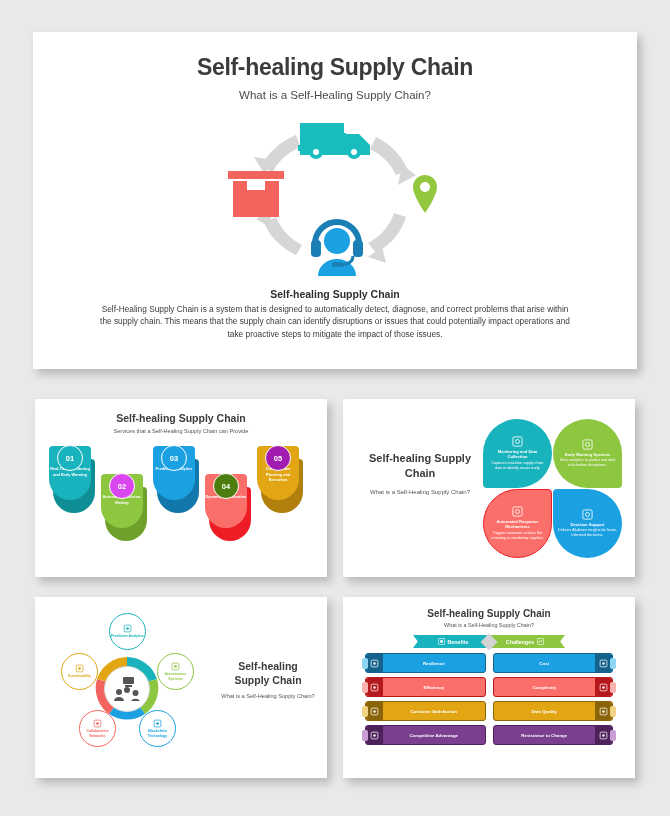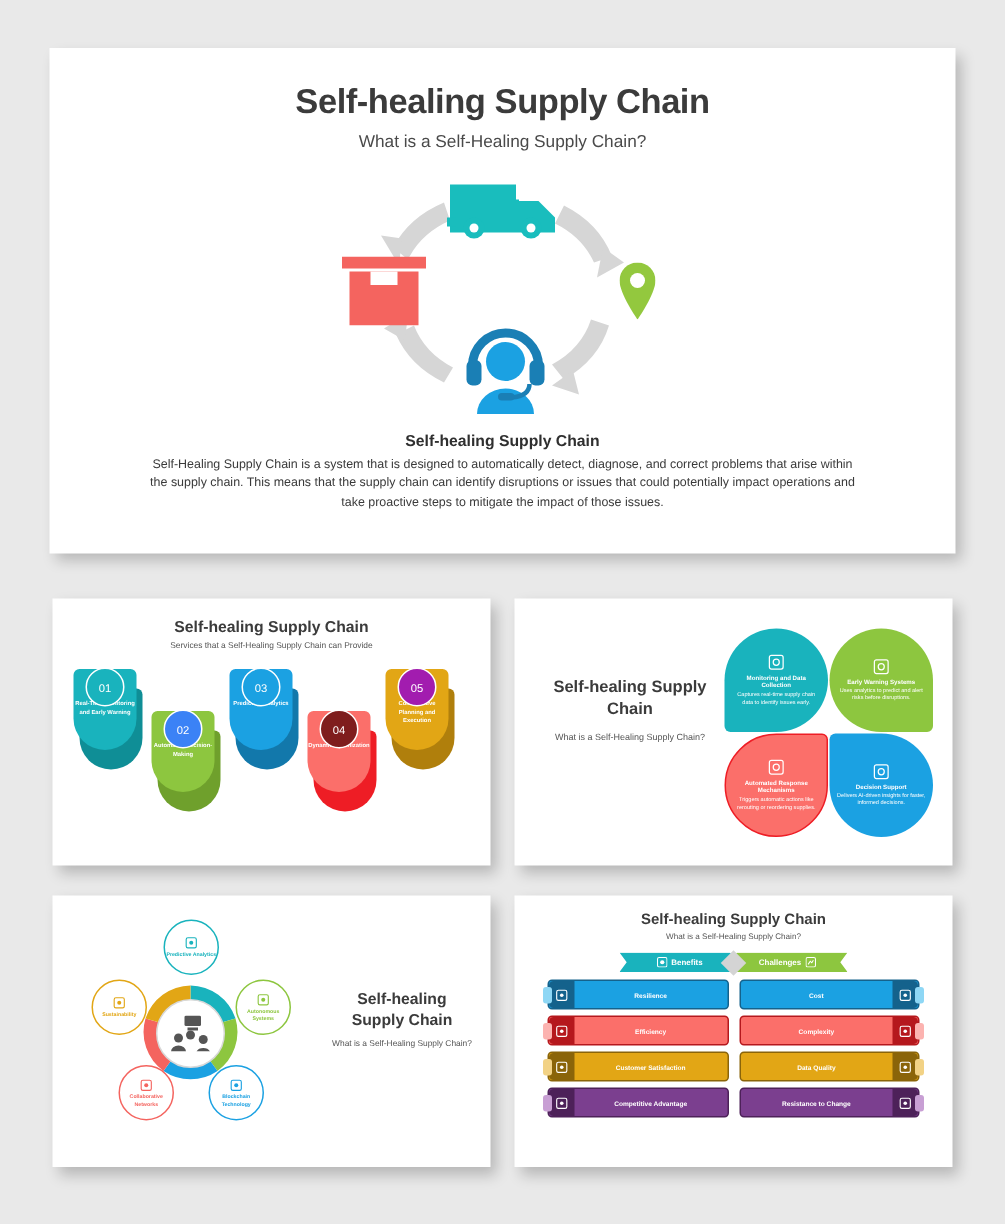--- a/index.html
+++ b/index.html
@@ -49,21 +49,21 @@
     font-size: 3.9px; color: #fff; line-height: 1.45; font-weight: bold;
   }
   .pod-shadow {
     position: absolute; left: 4px; top: 13px; width: 42px; height: 54px;
     border-radius: 4px 4px 21px 21px; z-index: 0;
   }
   .pod-num {
     position: absolute; left: 8px; top: -1px; width: 26px; height: 26px;
     border-radius: 50%; border: 1.6px solid #fff;
     display: flex; align-items: center; justify-content: center;
-    font-size: 7.5px; font-weight: normal; color: #fff; z-index: 3;
+    font-size: 7.5px; font-weight: bold; color: #fff; z-index: 3;
   }
   .pod-inner { position: relative; z-index: 2; }
   
   #slide3 { left: 343px; top: 399px; width: 292px; height: 178px; }
   .s3-left { position: absolute; left: 22px; top: 52px; width: 110px; text-align: center; }
   .s3-left h2 { font-size: 11px; color: #3b3b3b; line-height: 1.35; }
   .s3-left p { font-size: 6px; color: #555; margin-top: 7px; line-height: 1.4; }
   .petals {
     position: absolute; left: 140px; top: 20px;
     width: 140px; height: 140px;
@@ -210,39 +210,39 @@
         </div>
         <div class="pod-num" style="background:#19b3bd">
           <span>01</span>
         </div>
       </div>
       <div class="pod" style="left: 66px; top: 34px;">
         <div class="pod-shadow" style="background:#6fa02c"></div>
         <div class="pod-inner">
           <div class="pod-body" style="background:#8dc63f"><span>Automated Decision-Making</span></div>
         </div>
-        <div class="pod-num" style="background:#3b82f6">
+        <div class="pod-num" style="background:#d946ef">
           <span>02</span>
         </div>
       </div>
       <div class="pod" style="left: 118px; top: 6px;">
         <div class="pod-shadow" style="background:#1278ab"></div>
         <div class="pod-inner">
           <div class="pod-body" style="background:#1ba1e2"><span>Predictive Analytics</span></div>
         </div>
         <div class="pod-num" style="background:#1ba1e2">
           <span>03</span>
         </div>
       </div>
       <div class="pod" style="left: 170px; top: 34px;">
         <div class="pod-shadow" style="background:#ee1d25"></div>
         <div class="pod-inner">
           <div class="pod-body" style="background:#fb6f6a"><span>Dynamic Optimization</span></div>
         </div>
-        <div class="pod-num" style="background:#7f1d1d">
+        <div class="pod-num" style="background:#4d7c0f">
           <span>04</span>
         </div>
       </div>
       <div class="pod" style="left: 222px; top: 6px;">
         <div class="pod-shadow" style="background:#b07f0c"></div>
         <div class="pod-inner">
           <div class="pod-body" style="background:#e2a615"><span>Collaborative Planning and Execution</span></div>
         </div>
         <div class="pod-num" style="background:#a21caf">
           <span>05</span>

